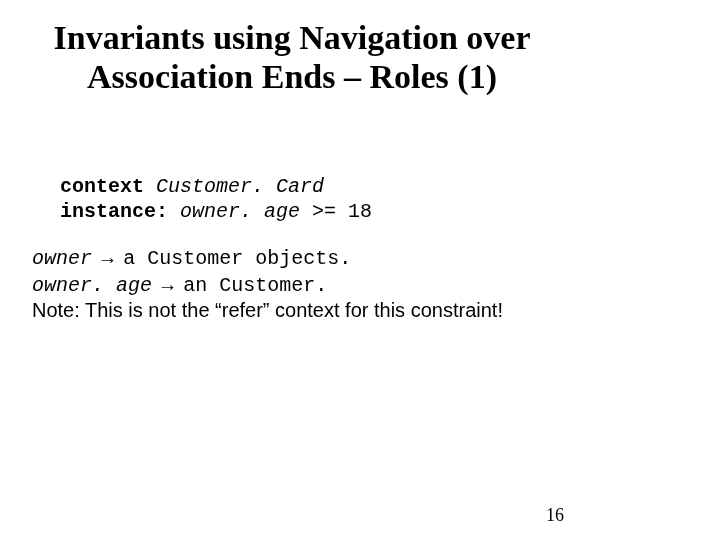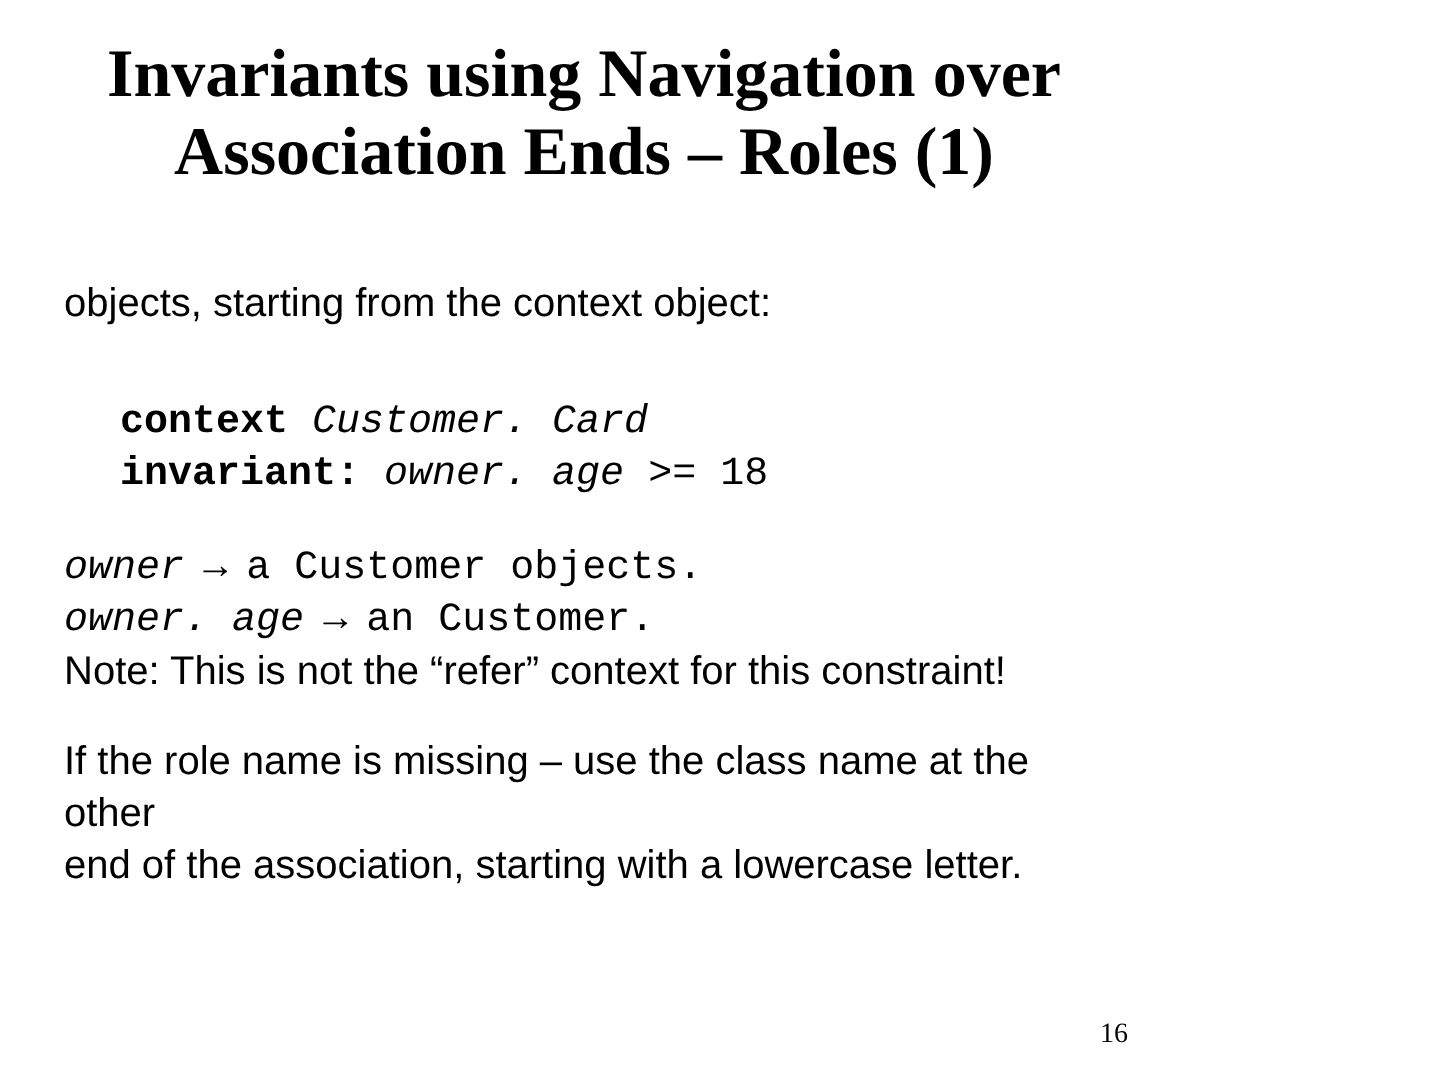--- a/index.html
+++ b/index.html
@@ -47,55 +47,50 @@
     font-style: italic;
   }
   .gap {
     height: 14px;
   }
   .page-num {
     position: absolute;
     right: 20px;
     bottom: 14px;
     font-family: "Times New Roman", Times, serif;
-    font-size: 14px;
+    font-size: 18px;
     color: #000;
   }
   .arrow {
     font-family: Arial, Helvetica, sans-serif;
   }
 </style>
 </head>
 <body>
 
 <div class="slide">
 
   <h1 class="title">Invariants using Navigation over Association Ends – Roles (1)</h1>
 
   <p class="body-text">
     <br>
-    <span>objects, starting from the context object:</span>
   </p>
 
   <p class="body-text indent code">
     <span class="code-bold">context</span><span class="code-italic"> Customer. Card</span><br>
-    <span class="code-bold">invariant:</span><span class="code-italic"> owner. age </span><span>&gt;= 18</span>
+    <span class="code-bold">instance:</span><span class="code-italic"> owner. age </span><span>&gt;= 18</span>
   </p>
 
   <div class="gap"></div>
 
   <p class="body-text">
     <span class="code code-italic">owner</span><span class="arrow"> → </span><span class="code">a Customer objects.</span><br>
     <span class="code code-italic">owner. age</span><span class="arrow"> → </span><span class="code">an Customer.</span><br>
     <span>Note: This is not the “refer” context for this constraint!</span>
   </p>
 
   <div class="gap"></div>
 
-  <p class="body-text">
-    <span>If the role name is missing – use the class name at the other</span><br>
-    <span>end of the association, starting with a lowercase letter.</span>
-  </p>
 
 
   <div class="page-num">16</div>
 
 </div>
 
 </body></html>

